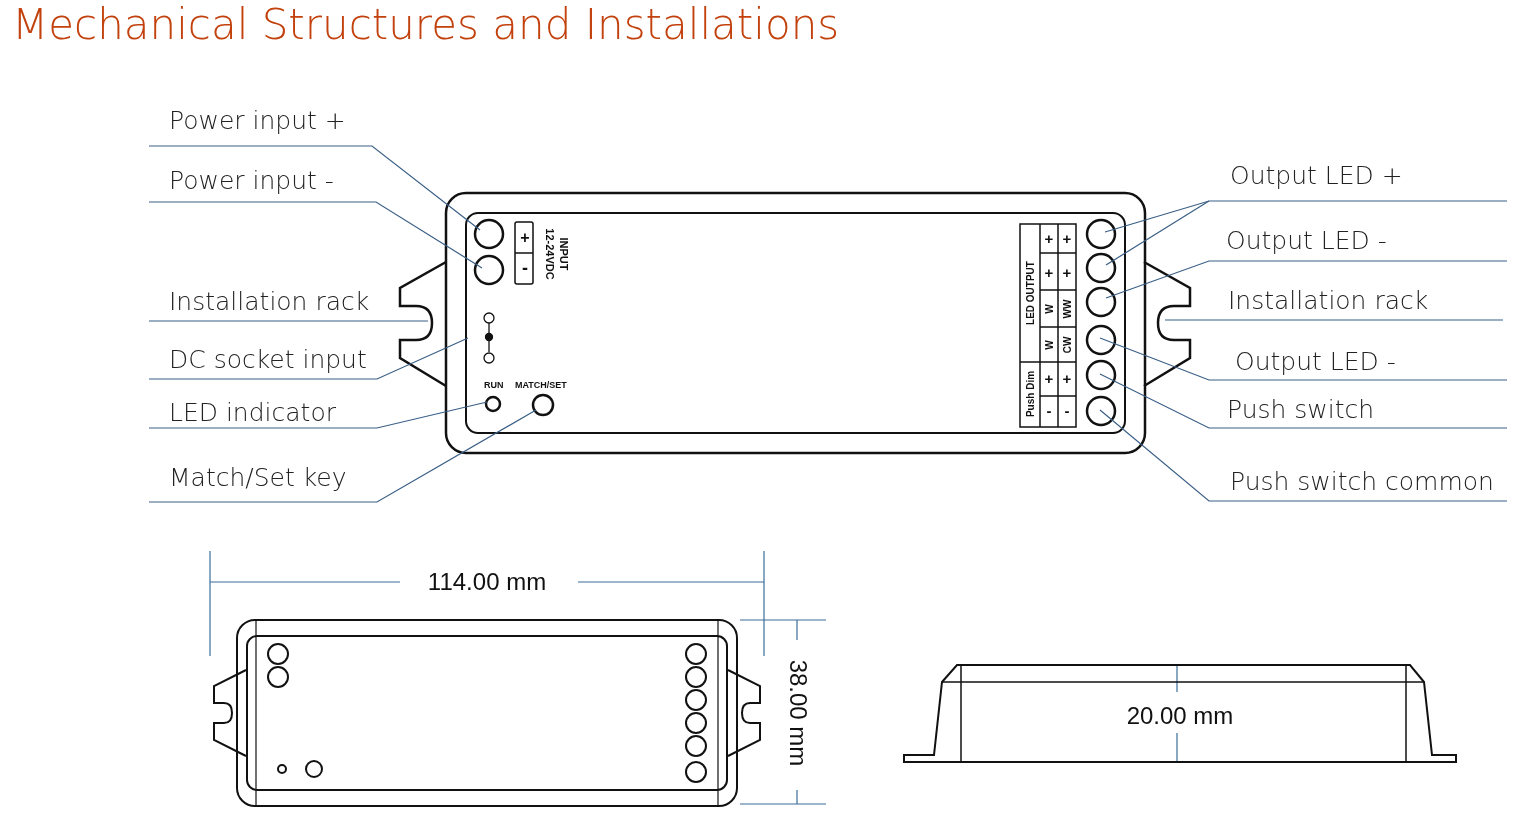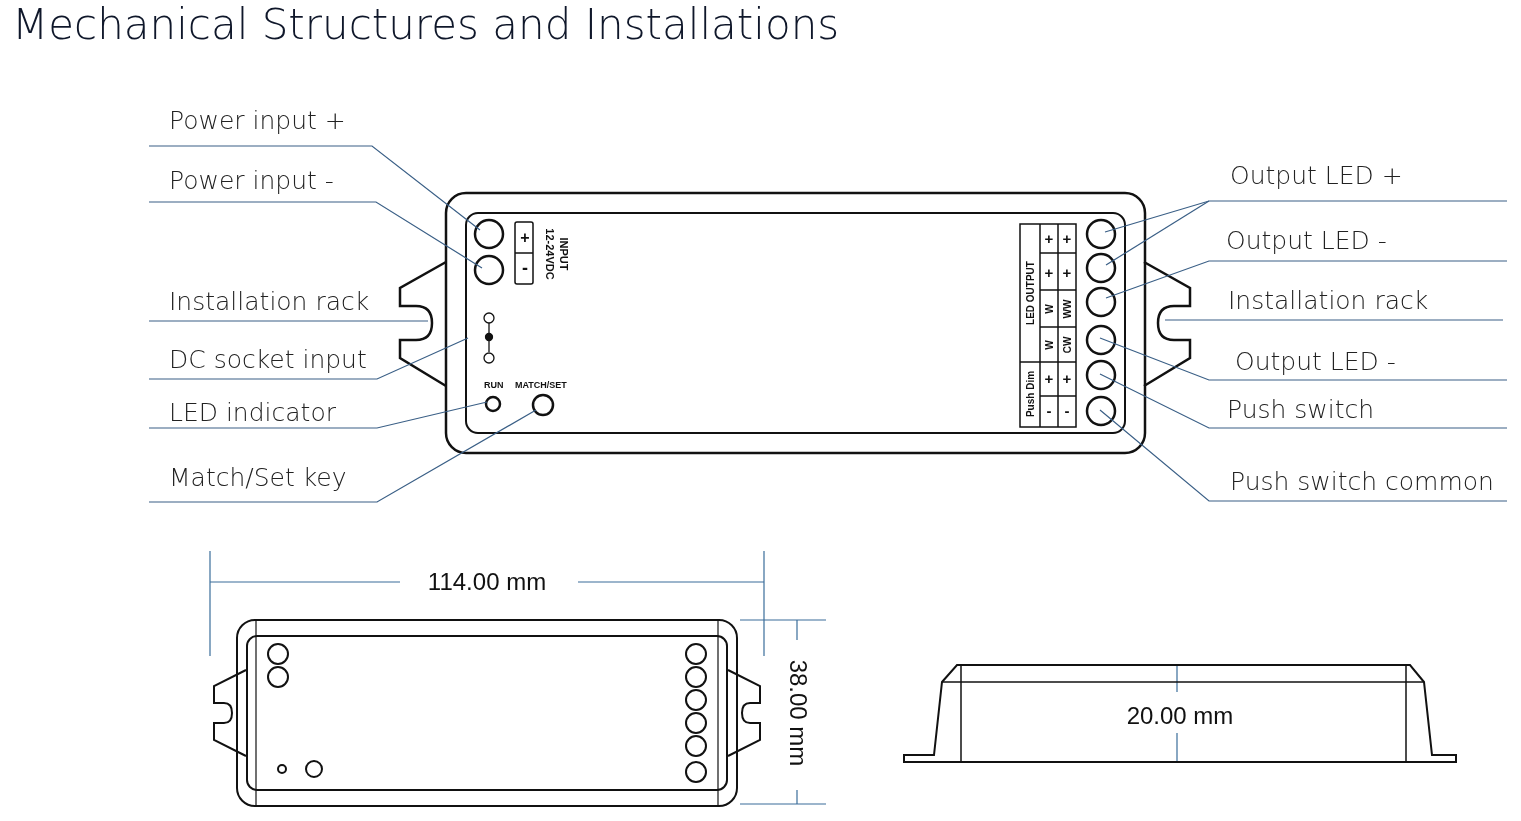--- a/index.html
+++ b/index.html
@@ -1,17 +1,17 @@
 <!DOCTYPE html>
 <html><head>
 <meta charset="utf-8">
 <style>
   html, body { margin:0; padding:0; background:#ffffff; }
   body { width:1521px; height:821px; position:relative; overflow:hidden; font-family:"DejaVu Sans", sans-serif; }
-  .title { position:absolute; left:12px; top:0px; font-size:42px; color:#0f172a; font-weight:300; letter-spacing:0px; font-family:"DejaVu Sans", sans-serif; }
+  .title { position:absolute; left:12px; top:0px; font-size:42px; color:#c2410c; font-weight:300; letter-spacing:0px; font-family:"DejaVu Sans", sans-serif; }
   svg { position:absolute; left:0; top:0; }
   .lbl { font-family:"DejaVu Sans", sans-serif; font-size:25px; fill:#222; font-weight:300; }
   .dim { font-family:"Liberation Sans", sans-serif; font-size:24px; fill:#111; }
   .tiny { font-family:"Liberation Sans", sans-serif; font-weight:bold; fill:#111; }
 </style>
 </head>
 <body>
 
 <div class="title">Mechanical Structures and Installations</div>
 

